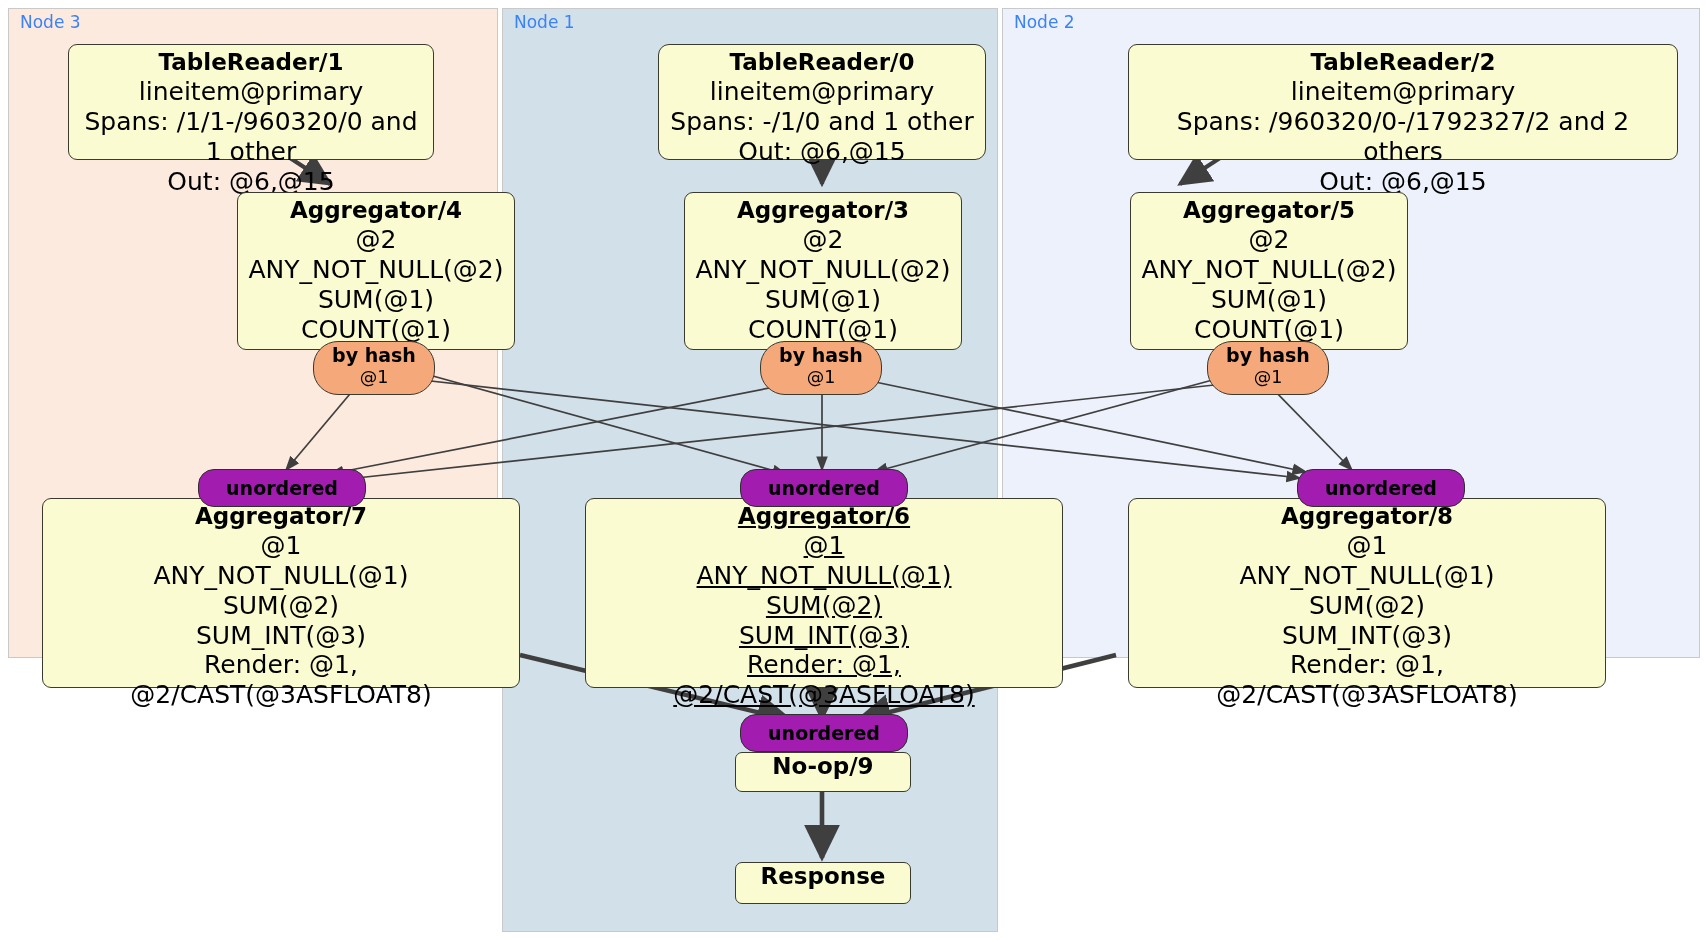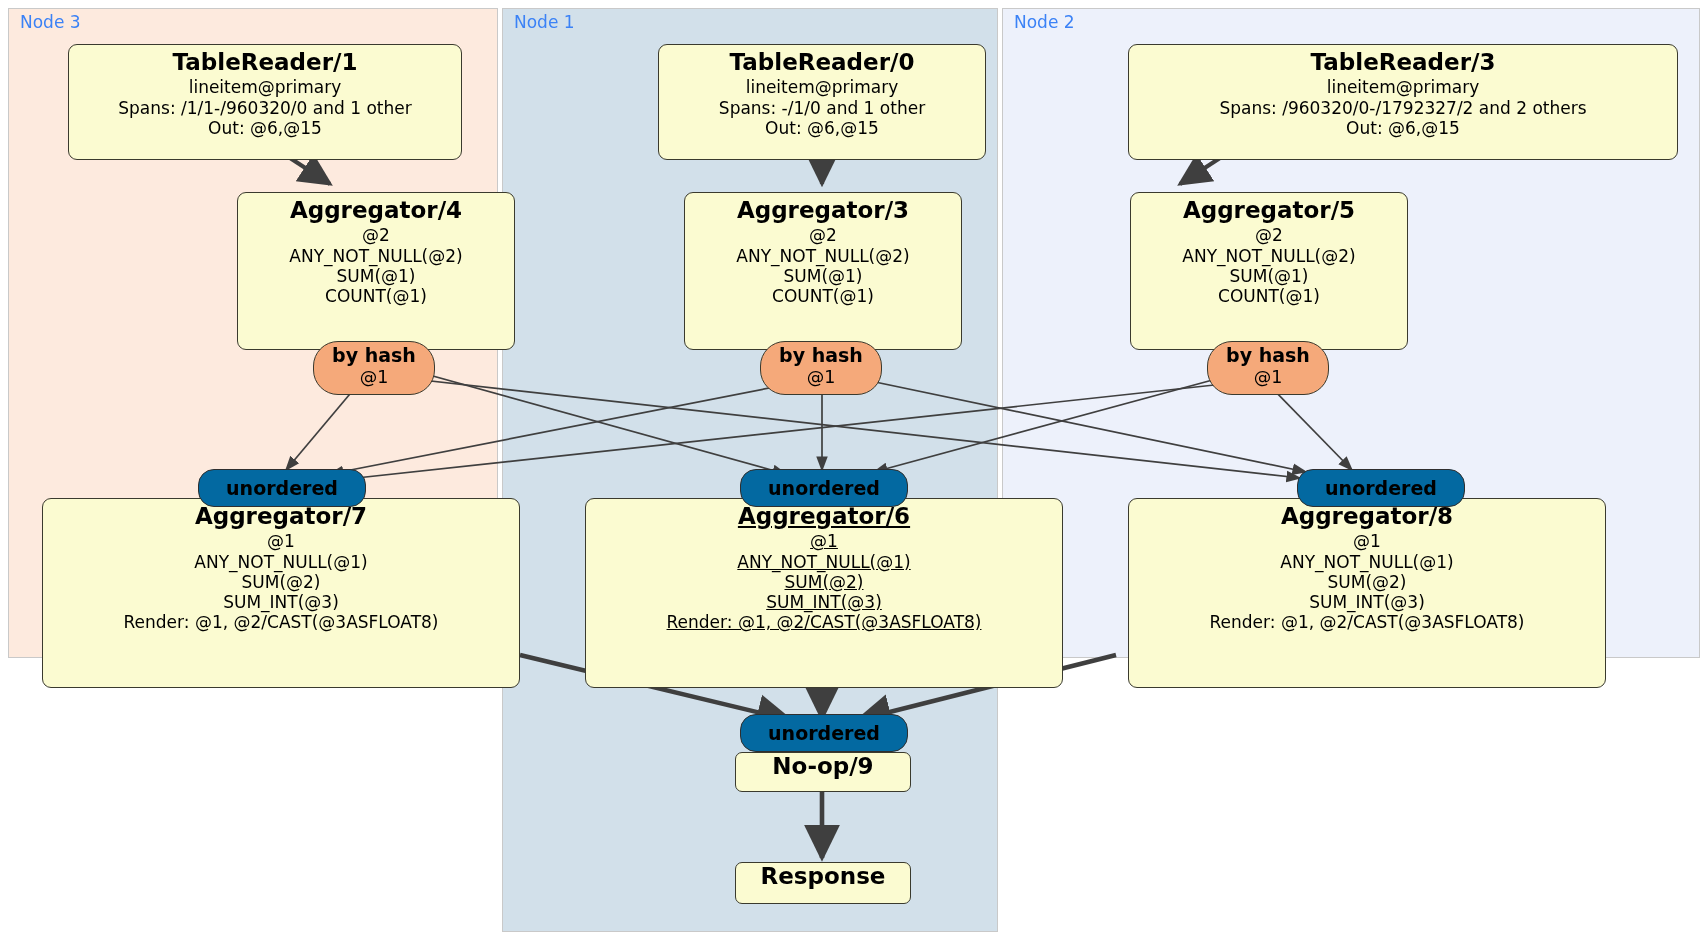--- a/index.html
+++ b/index.html
@@ -40,21 +40,21 @@
     padding:4px 8px 5px 8px;
     z-index:3;
   }
   .proc .ttl{
     font-weight:bold;
     font-size:23px;
     letter-spacing:0px;
     display:block;
     margin-bottom:1px;
   }
-  .proc .ln{display:block;font-size:17px;}
+  .proc .ln{display:block;font-size:25px;}
 
   .simplebox{
     position:absolute;
     box-sizing:border-box;
     background:#fbfbd1;
     border:1.6px solid #3a3a2e;
     border-radius:7px;
     display:flex;align-items:flex-start;justify-content:center;
     font-weight:bold;font-size:23px;color:#000;
     z-index:6;
@@ -71,21 +71,21 @@
     z-index:5;
     padding-top:3px;
     line-height:1.15;
   }
   .badge-hash .bh-t{display:block;font-weight:bold;font-size:19px;color:#000;}
   .badge-hash .bh-s{display:block;font-size:17.5px;color:#000;}
 
   .badge-unordered{
     position:absolute;
     box-sizing:border-box;
-    background:#0369a1;
+    background:#a21caf;
     border:1.6px solid #2f2f2f;
     border-radius:16px;
     display:flex;align-items:center;justify-content:center;
     font-weight:bold;font-size:19px;color:#000;
     z-index:5;
   }
 </style>
 </head>
 <body>
 
@@ -125,36 +125,36 @@
     <path d="M1242,372 L874,472" stroke="#3f3f3f" stroke-width="1.7" fill="none" marker-end="url(#arrThin)"></path>
     <path d="M1268,384 L1352,470" stroke="#3f3f3f" stroke-width="1.7" fill="none" marker-end="url(#arrThin)"></path>
 
     <path d="M520,655 L790,720" stroke="#3f3f3f" stroke-width="4.6" fill="none" marker-end="url(#arrBig)"></path>
     <path d="M822,678 L822,718" stroke="#3f3f3f" stroke-width="4.6" fill="none" marker-end="url(#arrBig)"></path>
     <path d="M1116,655 L858,720" stroke="#3f3f3f" stroke-width="4.6" fill="none" marker-end="url(#arrBig)"></path>
 
     <path d="M822,785 L822,858" stroke="#3f3f3f" stroke-width="4.6" fill="none" marker-end="url(#arrBig)"></path>
   </svg>
 
-  <div class="proc" style="left:68px;top:44px;width:394px;height:116px;">
+  <div class="proc" style="left:68px;top:44px;width:366px;height:116px;">
     <span class="ttl">TableReader/1</span>
     <span class="ln">lineitem@primary</span>
     <span class="ln">Spans: /1/1-/960320/0 and 1 other</span>
     <span class="ln">Out: @6,@15</span>
   </div>
 
-  <div class="proc" style="left:658px;top:44px;width:328px;height:116px;">
+  <div class="proc" style="left:658px;top:44px;width:328px;height:116px;border-radius:11px;">
     <span class="ttl">TableReader/0</span>
     <span class="ln">lineitem@primary</span>
     <span class="ln">Spans: -/1/0 and 1 other</span>
     <span class="ln">Out: @6,@15</span>
   </div>
 
   <div class="proc" style="left:1128px;top:44px;width:550px;height:116px;">
-    <span class="ttl">TableReader/3</span>
+    <span class="ttl">TableReader/2</span>
     <span class="ln">lineitem@primary</span>
     <span class="ln">Spans: /960320/0-/1792327/2 and 2 others</span>
     <span class="ln">Out: @6,@15</span>
   </div>
 
   <div class="proc" style="left:237px;top:192px;width:278px;height:158px;">
     <span class="ttl">Aggregator/4</span>
     <span class="ln">@2</span>
     <span class="ln">ANY_NOT_NULL(@2)</span>
     <span class="ln">SUM(@1)</span>

